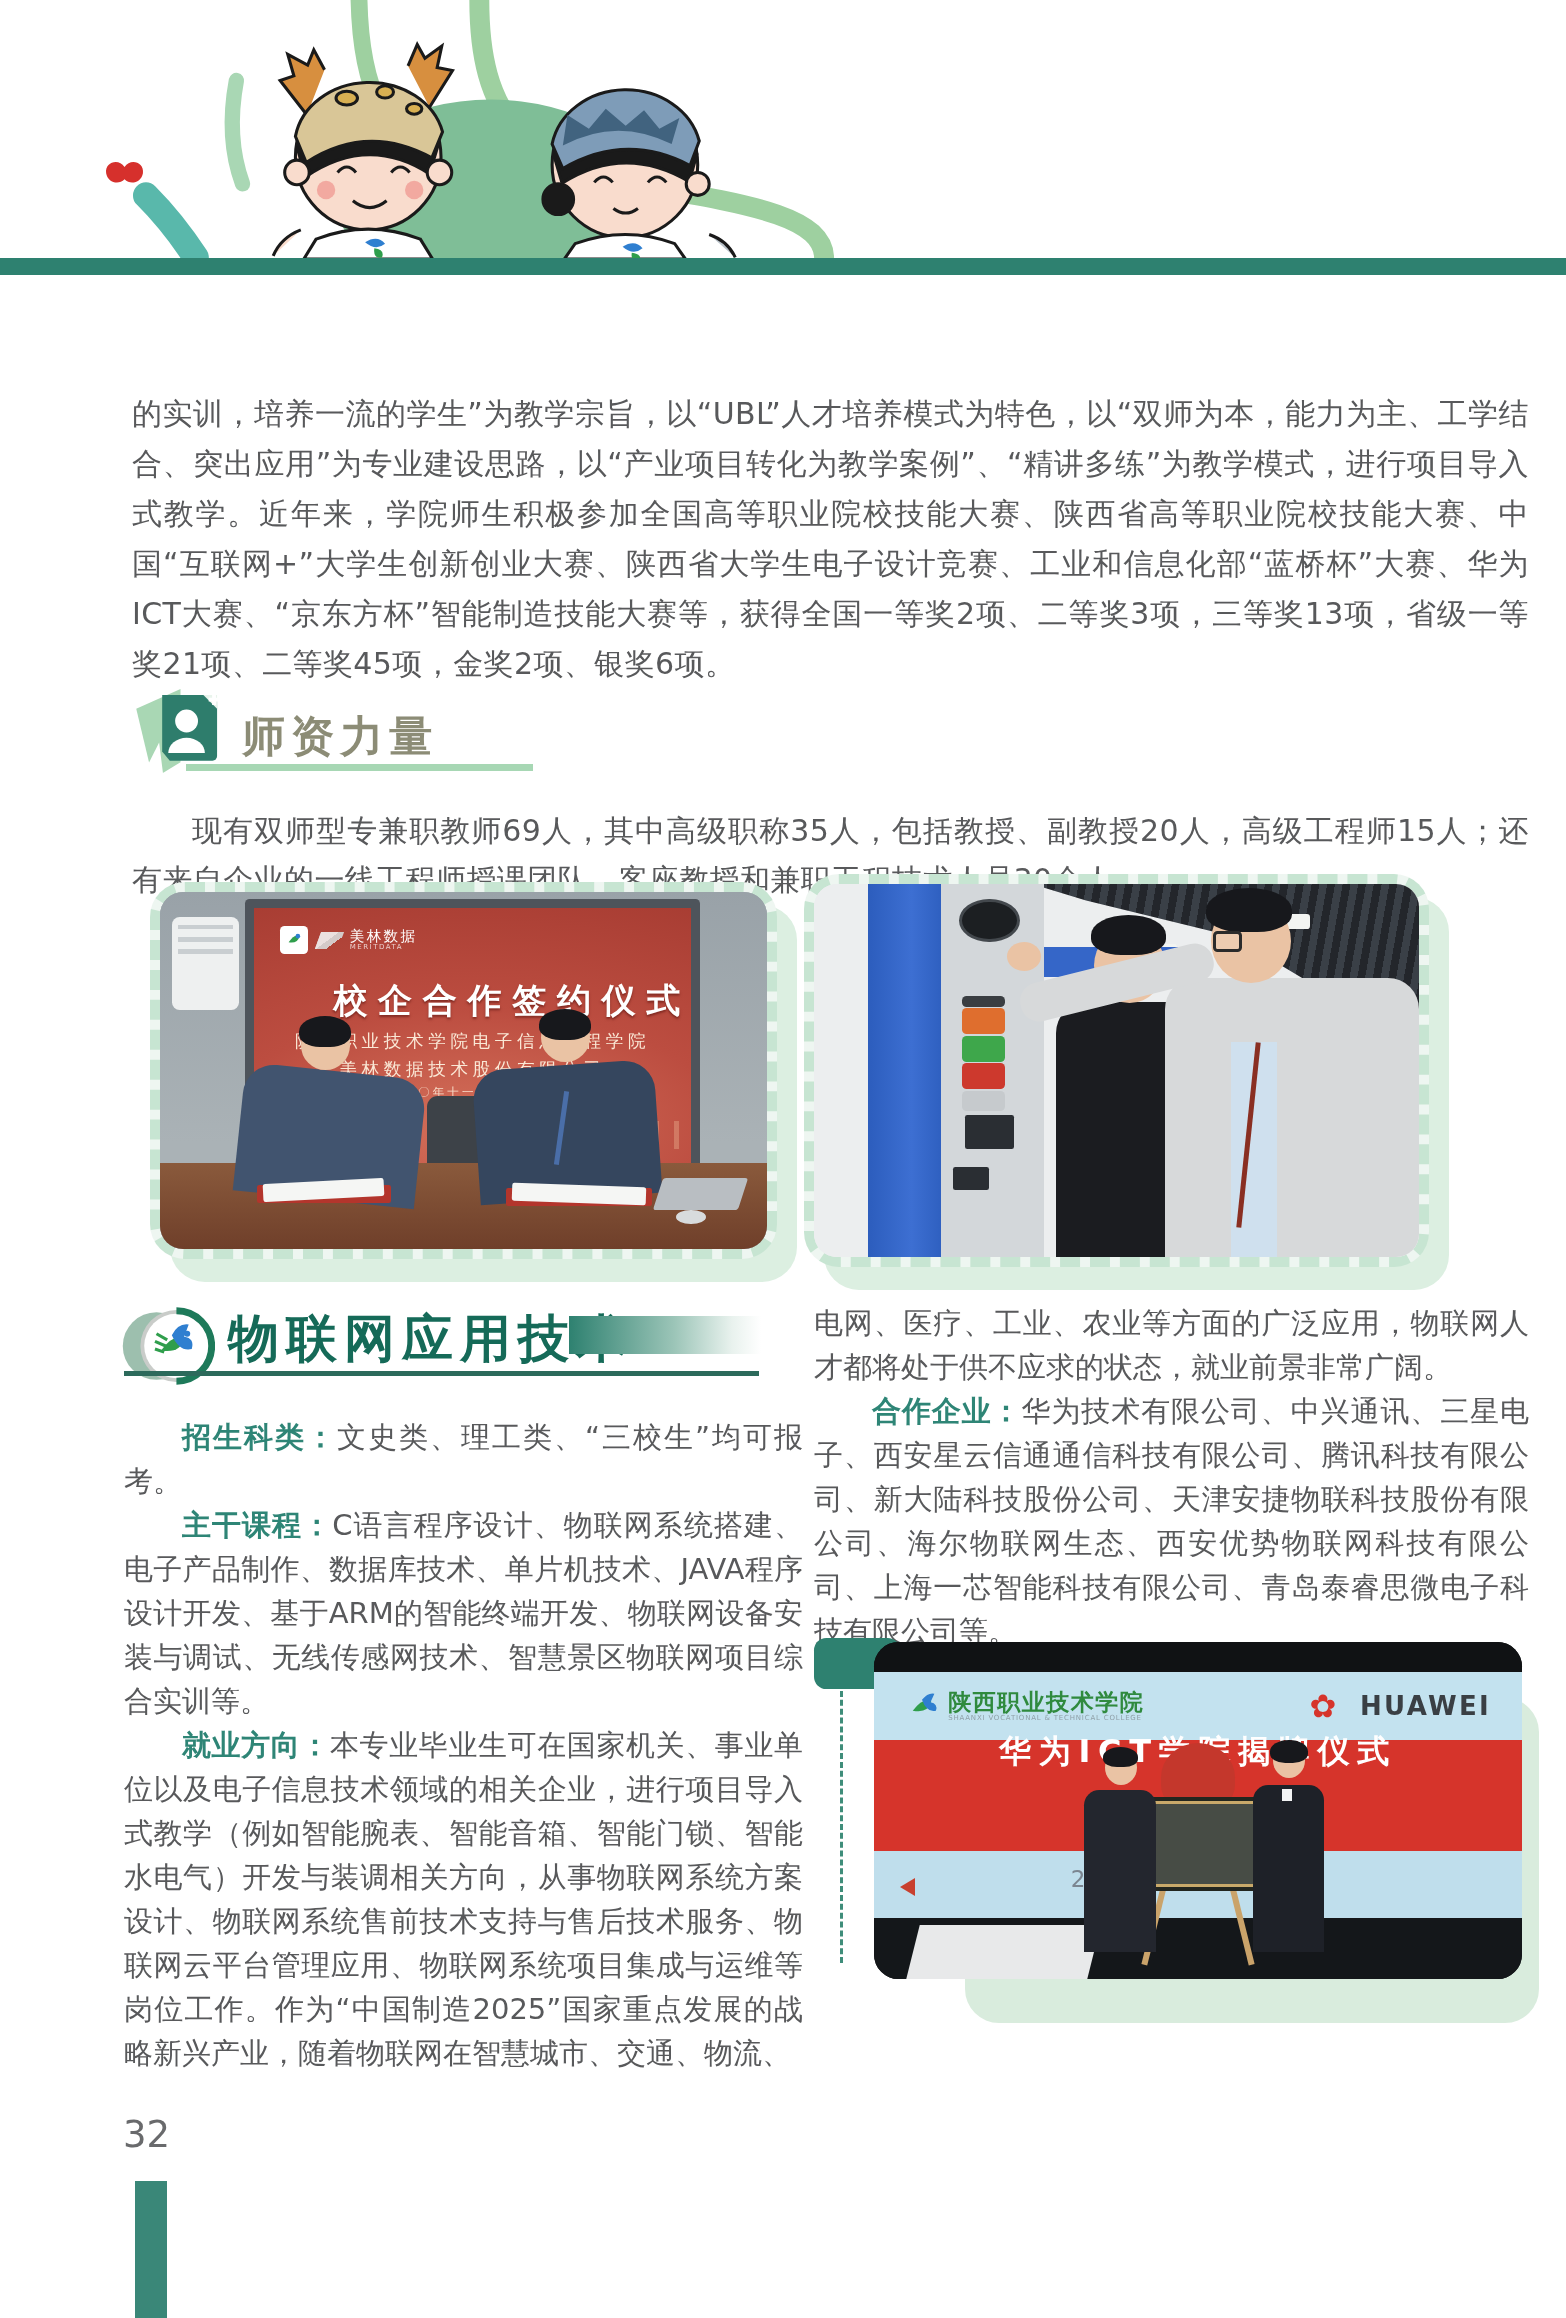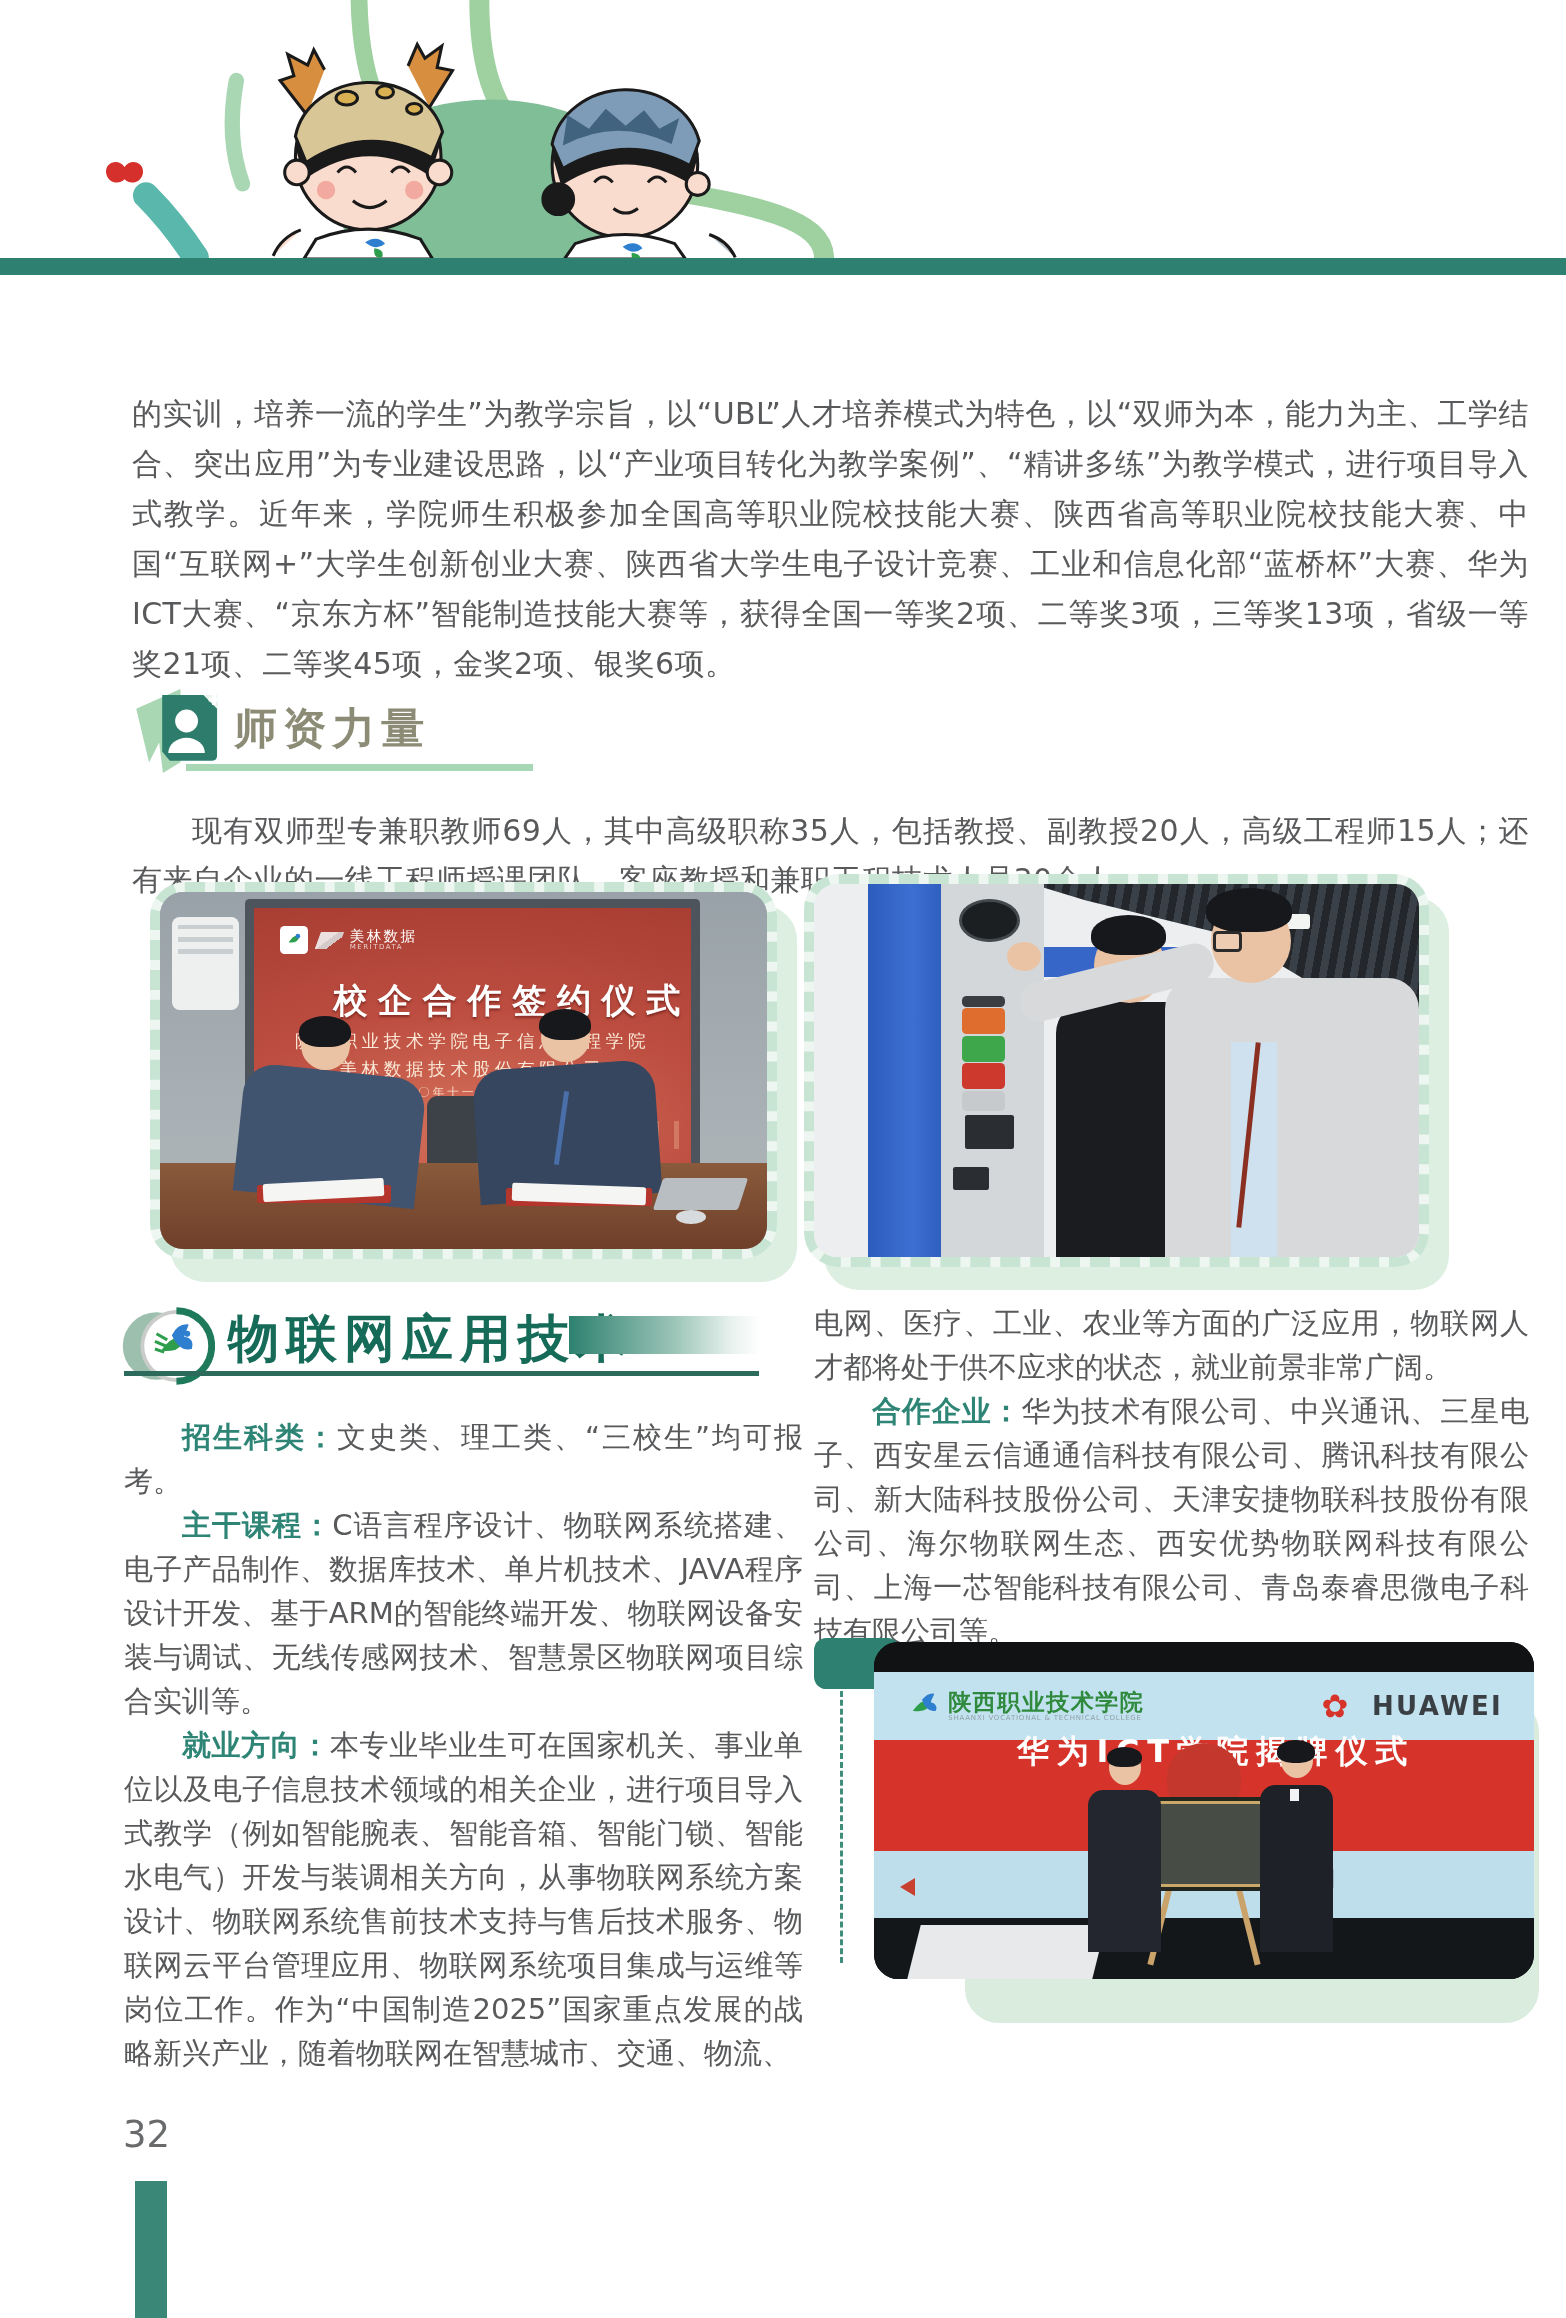--- a/index.html
+++ b/index.html
@@ -15,21 +15,21 @@
 
   
   .intro{left:132px;top:359px;width:1397px;font-size:30px;line-height:50px;
          text-align:justify;letter-spacing:0.4px;color:#58595b;}
   .fac-body{left:132px;top:776px;width:1397px;font-size:30px;line-height:49px;
          text-align:justify;letter-spacing:0.4px;text-indent:2em;color:#58595b;}
 
   
   .fac-icon{left:136px;top:689px;width:92px;height:90px;}
   .fac-title{left:230px;top:696px;font-size:43px;font-weight:bold;color:#8c8c76;
-             letter-spacing:6.1px;margin:4px;}
+             letter-spacing:6.1px;margin:12px;}
   .fac-underline{left:186px;top:764px;width:347px;height:7px;background:#a7d7b4;}
 
   
   .scallop{border:10px dashed #c7e5d2;border-radius:35px;background:#eef6f1;
            box-sizing:border-box;padding:0;box-shadow:20px 23px 0 #dcefe1;}
   .photo-inner{position:relative;width:100%;height:100%;border-radius:23px;overflow:hidden;background:#9aa3a9;}
 
   .photo1{left:150px;top:882px;width:627px;height:377px;}
   .photo2{left:804px;top:874px;width:625px;height:393px;}
 
@@ -98,21 +98,21 @@
   .col p{margin:0;}
   .col p.ind{text-indent:2em;}
   .col-left{left:124px;top:1415px;width:679px;}
   .col-right{left:814px;top:1301px;width:715px;}
   .lbl{color:#2e8576;font-weight:bold;}
 
   
   .hw-tab{left:814px;top:1638px;width:86px;height:51px;background:#2e8170;border-radius:12.3px;}
   .hw-dash{left:840px;top:1691px;height:272px;width:0;border-left:3.8px dashed #3f8d7a;}
   .hw-shadow{left:965px;top:1698px;width:574px;height:325px;background:#d9ecdd;border-radius:34px;}
-  .photo3{left:874px;top:1642px;width:648px;height:337px;border-radius:24.5px;overflow:hidden;background:#0c0e10;padding-left:12px;}
+  .photo3{left:874px;top:1642px;width:648px;height:337px;border-radius:24.5px;overflow:hidden;background:#0c0e10;}
   .h3-top{position:absolute;top:0;left:0;width:100%;height:9%;background:#101214;}
   .h3-band1{position:absolute;top:9%;left:0;width:100%;height:20%;background:#c3e2ef;
             display:flex;align-items:center;justify-content:space-between;padding:0 31px;box-sizing:border-box;}
   .h3-college{display:flex;align-items:center;gap:9.2px;}
   .h3-college-name{color:#2f8a3e;font-weight:bold;font-size:23px;letter-spacing:1.5px;line-height:1.1;}
   .h3-college-sub{display:block;color:#8fa0a8;font-size:7px;letter-spacing:0.8px;font-weight:normal;}
   .h3-brand{display:flex;align-items:center;gap:7.7px;}
   .hw-flower{color:#d6342b;font-size:32px;line-height:1;}
   .hw-word{color:#3a3f44;font-weight:bold;font-size:26px;letter-spacing:2.3px;margin-left:16px;}
   .h3-red{position:absolute;top:29%;left:0;width:100%;height:33%;background:#d6342b;}

